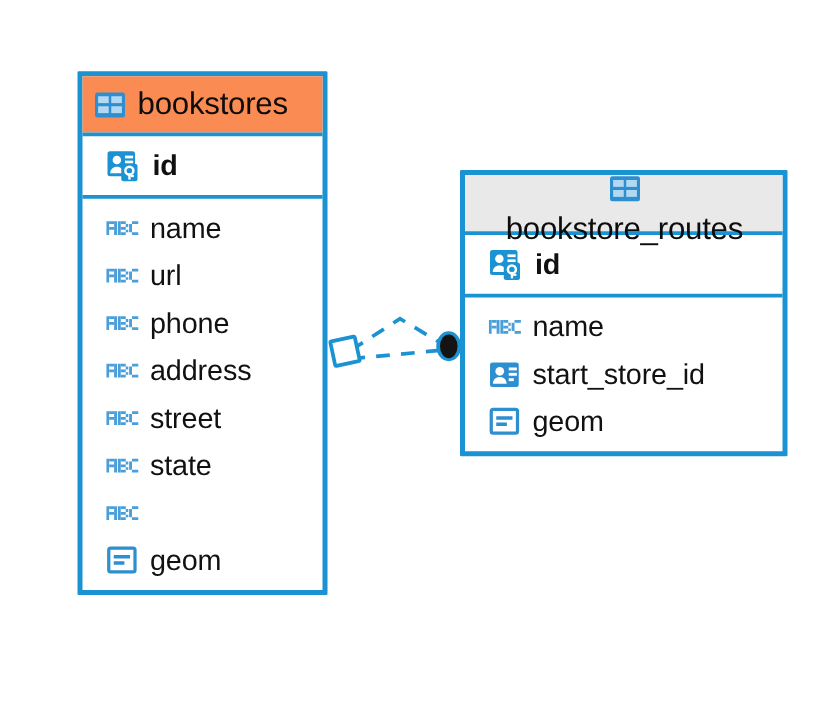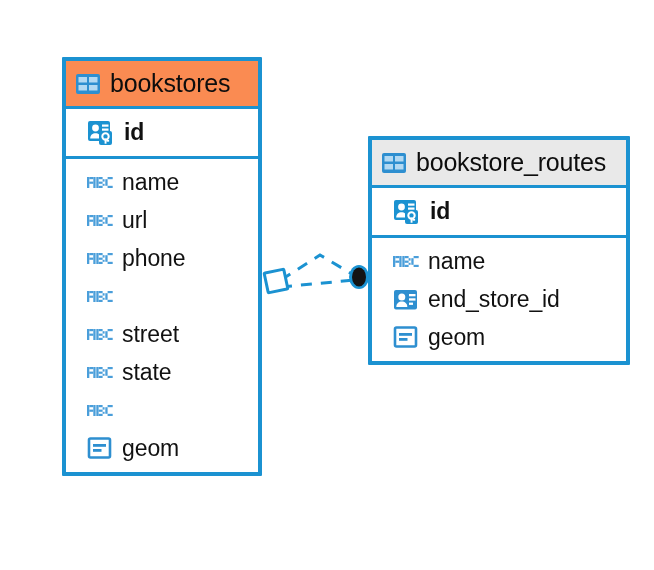--- a/index.html
+++ b/index.html
@@ -34,44 +34,43 @@
   }
   .entity-header {
     display: flex;
     align-items: center;
     box-sizing: border-box;
     height: 45px;
     padding: 0 8px 0 9px;
     gap: 9px;
   }
   .entity-header.selected { background: #fa8b52; }
-  .entity-header.normal   { background: #e9e9e9; }
+  .entity-header.normal   { background: #e9e9e9; flex-direction: column; }
 
   .entity-title {
     font-size: 25px;
     color: #0d0d0d;
     line-height: 1;
     white-space: nowrap;
     letter-spacing: -0.2px;
   }
 
   .pk-section {
     border-top: 3px solid #1b92d1;
     border-bottom: 3px solid #1b92d1;
   }
 
   .field-row {
     display: flex;
     align-items: center;
     gap: 9px;
-    padding: 0 8px 0 9px;
+    padding: 0 8px 0 19px;
     box-sizing: border-box;
     height: 38px;
     white-space: nowrap;
-    margin-left: 12px;
   }
   .field-row.pk { height: 47px; }
   .field-name {
     font-size: 23px;
     color: #111111;
     line-height: 1;
     letter-spacing: -0.1px;
   }
   .field-row.pk .field-name { font-weight: bold; }
 
@@ -234,20 +233,21 @@
               <rect x="15.6" y="4.2" width="2" height="2.4"></rect>
                 <rect x="11.6" y="6.6" width="4" height="2.2"></rect>
               <rect x="15.6" y="8.8" width="2" height="2"></rect>
                 <rect x="11.6" y="10.8" width="4" height="2.2"></rect>
               <rect x="20.6" y="2" width="5.1" height="2.2"></rect>
                 <rect x="18.3" y="4.2" width="2.3" height="6.6"></rect>
               <rect x="20.6" y="10.8" width="5.1" height="2.2"></rect>
             </g>
           </svg>
         </span>
+        <span class="field-name">address</span>
       </div>
 
       <div class="field-row">
         <span class="icon">
           <svg width="26" height="15" viewBox="0 0 26 15">
             <g fill="#4a9eda">
               <rect x="0" y="2" width="2.3" height="11"></rect>
                 <rect x="2.3" y="2" width="4" height="2.2"></rect>
               <rect x="6.3" y="2" width="2.3" height="11"></rect>
                 <rect x="2.3" y="6.6" width="4" height="2.2"></rect>
@@ -380,34 +380,34 @@
                 <rect x="11.6" y="10.8" width="4" height="2.2"></rect>
               <rect x="20.6" y="2" width="5.1" height="2.2"></rect>
                 <rect x="18.3" y="4.2" width="2.3" height="6.6"></rect>
               <rect x="20.6" y="10.8" width="5.1" height="2.2"></rect>
             </g>
           </svg>
         </span>
         <span class="field-name">name</span>
       </div>
 
-
       <div class="field-row">
         <span class="icon">
           <svg width="26" height="23" viewBox="0 0 26 23">
             <rect x="1" y="2" width="23" height="19.5" rx="2" fill="#2e8fd0"></rect>
             <circle cx="8.8" cy="9" r="3.5" fill="#ffffff"></circle>
             <path d="M3.3 19c0-3.4 2.5-5.4 5.5-5.4S14.3 15.6 14.3 19z" fill="#ffffff"></path>
             <rect x="16" y="6" width="6.5" height="2.3" fill="#ffffff"></rect>
             <rect x="16" y="10.3" width="6.5" height="2.3" fill="#ffffff"></rect>
             <rect x="16" y="14.6" width="4" height="2.3" fill="#ffffff"></rect>
           </svg>
         </span>
-        <span class="field-name">end_store_id</span>
-      </div>
+        <span class="field-name">start_store_id</span>
+      </div>
+
 
       <div class="field-row">
         <span class="icon">
           <svg width="26" height="24" viewBox="0 0 26 24">
             <rect x="2" y="2.5" width="21" height="19" rx="1.5" fill="#ffffff" stroke="#2e8fd0" stroke-width="2.6"></rect>
             <rect x="6" y="8" width="13" height="2.8" fill="#2e8fd0"></rect>
             <rect x="6" y="13" width="8.5" height="2.8" fill="#2e8fd0"></rect>
           </svg>
         </span>
         <span class="field-name">geom</span>

